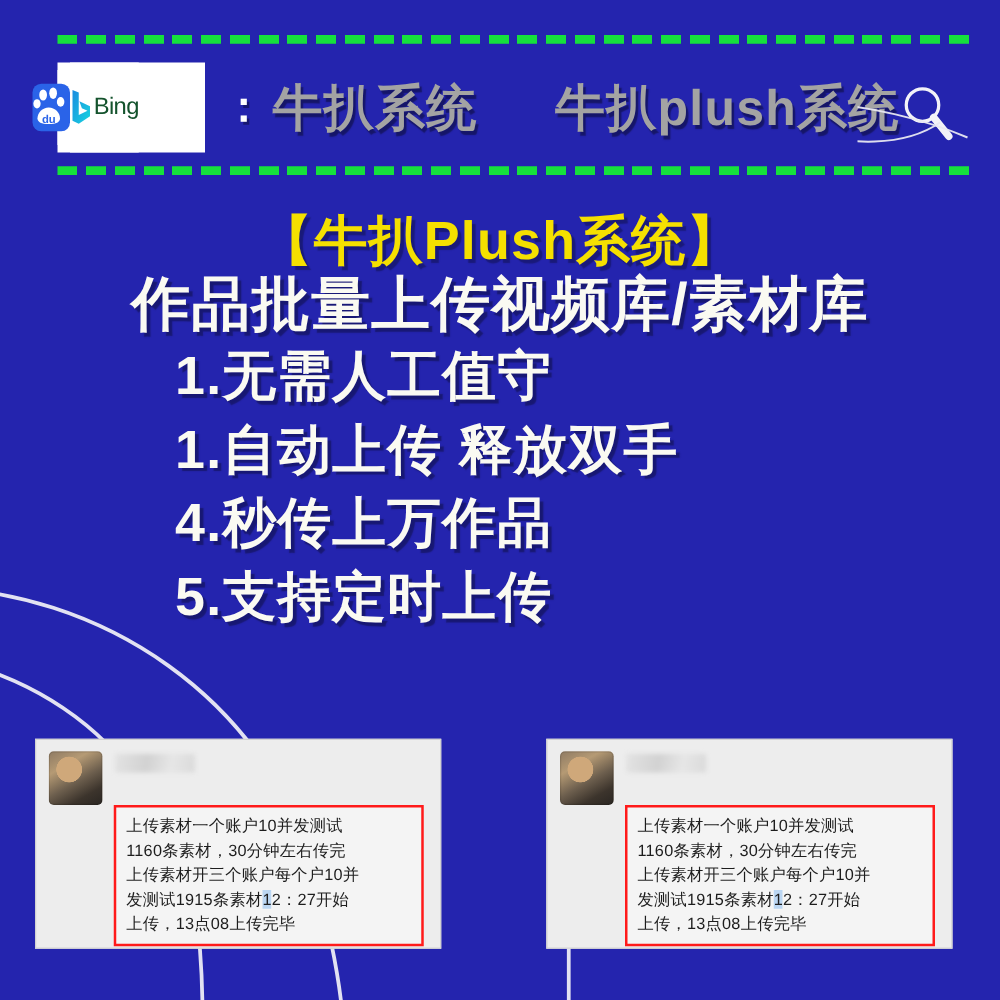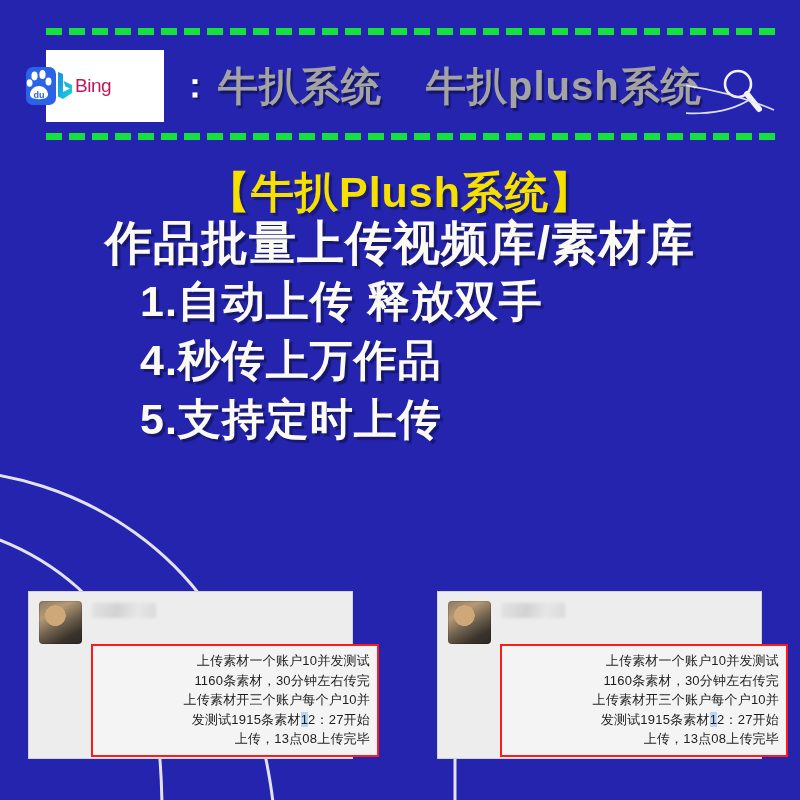--- a/index.html
+++ b/index.html
@@ -62,41 +62,41 @@
     border-radius:7px;
     position:relative;
   }
   .logo-bing-cell {
     flex:1; height:72px;
     display:flex; align-items:center; justify-content:center;
     gap:2px; background:#fff;
   }
   .bing-text {
     font-family:"Liberation Sans", sans-serif;
-    font-size:19px; color:#be185d; letter-spacing:-0.5px;
+    font-size:19px; color:#14532d; letter-spacing:-0.5px;
   }
 
   .colon {
     color:#ffffff;
     font-size:34px;
     font-weight:bold;
     margin:0 6px 0 14px;
     text-shadow:2px 2px 0 rgba(0,0,0,0.35);
   }
 
   .head-title {
     color:#a3a3a3;
     font-family:Liberation Sans, sans-serif;
     font-size:40px;
     font-weight:bold;
     letter-spacing:1px;
     text-shadow:2px 3px 1px rgba(0,0,0,0.40);
     white-space:nowrap;
   }
-  .head-title.second { margin-left:44px; }
+  .head-title.second { margin-left:62px; }
 
   .magnifier { position:absolute; right:0px; top:8px; width:92px; height:70px; }
 
   
   .main-title {
     position:absolute;
     top:152px; left:0; right:0;
     text-align:center;
     color:#F5E000;
     font-family:"Liberation Sans", sans-serif;
@@ -164,25 +164,24 @@
     margin-top:2px;
     width:64px; height:15px;
     background:linear-gradient(100deg,#e3e3e3 0%,#d2d2d2 40%,#e6e6e6 70%,#dadada 100%);
     filter:blur(1.6px);
     border-radius:2px;
   }
 
   .bubble {
     position:absolute;
     left:62px; top:52px;
-    width:288px;
+    width:248px;
     background:#F4F4F4;
     border:2.5px solid #FF1A1A;
     padding:5px 7px 6px 8px;
-    text-align:right;
   }
   .bubble-line {
     font-family:"Liberation Sans", sans-serif;
     font-size:13px;
     line-height:19.5px;
     color:#1d1d1d;
     white-space:nowrap;
     letter-spacing:0.2px;
   }
   .hl { background:#BBD6F2; }
@@ -250,20 +249,21 @@
         <path d="M -46 46 C -10 66 40 62 66 44"></path>
       </g>
     </svg>
   </div>
 
   <div class="main-title">【牛扒Plush系统】</div>
 
   <div class="sub-title">作品批量上传视频库/素材库</div>
 
   <ul class="feature-list">
+    <li class="feature-item">1.无需人工值守</li>
     <li class="feature-item">1.自动上传 释放双手</li>
     <li class="feature-item">4.秒传上万作品</li>
     <li class="feature-item">5.支持定时上传</li>
   </ul>
 
   <div class="card card-left">
     <div class="card-row">
       <div class="avatar"></div>
       <div class="name-blur"></div>
     </div>

